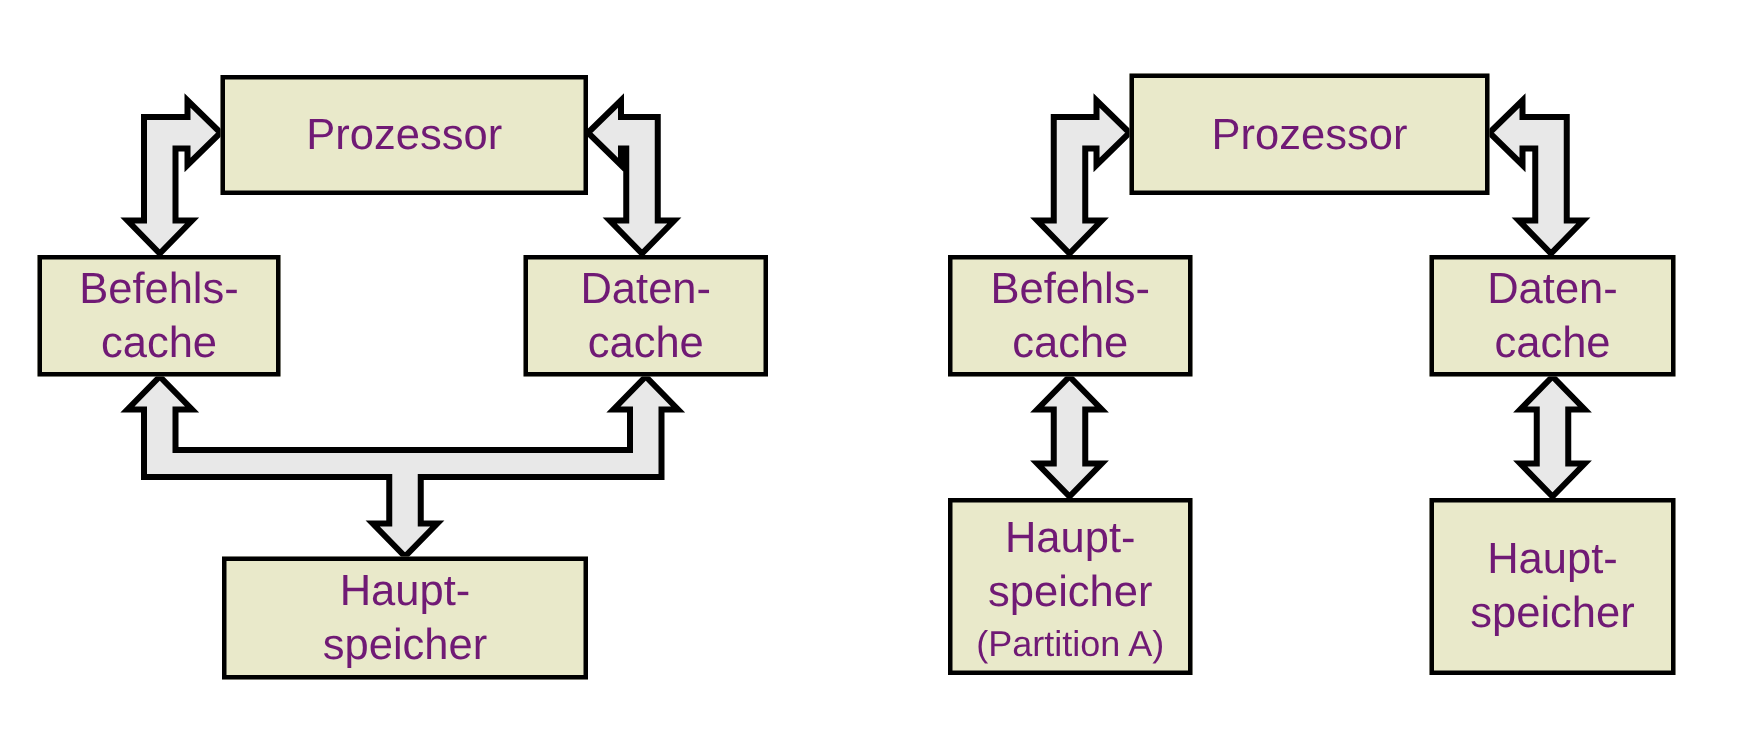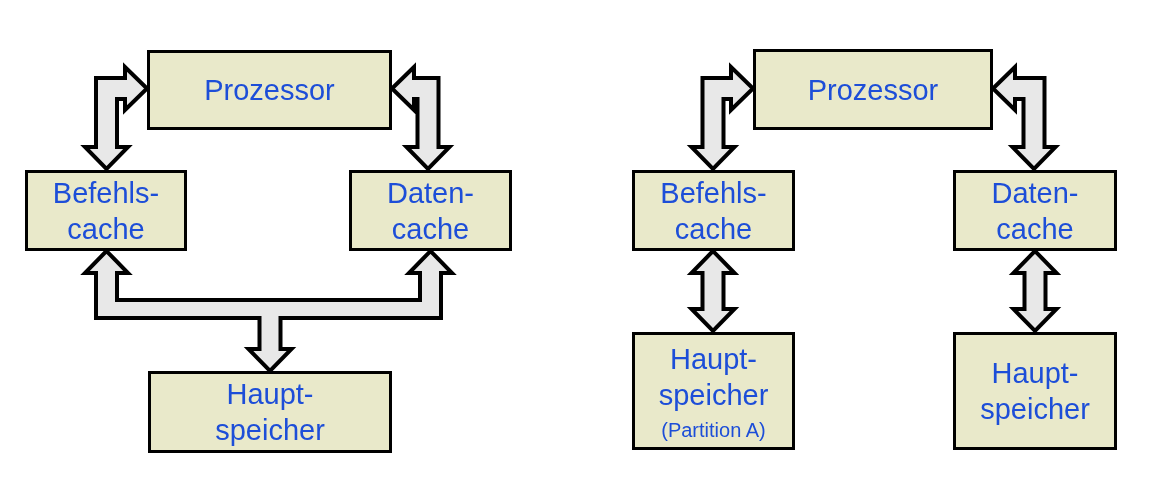--- a/index.html
+++ b/index.html
@@ -34,26 +34,26 @@
   }
   .box {
     position: absolute;
     background: var(--box-fill);
     border: 3px solid var(--box-border);
     display: flex;
     flex-direction: column;
     align-items: center;
     justify-content: center;
     text-align: center;
-    color: #1d4ed8;
+    color: #701a75;
     font-size: 29px;
     line-height: 36px;
   }
   .box .subtitle {
-    font-size: 20px;
+    font-size: 24px;
     line-height: 24px;
     margin-top: 5px;
   }
   .line { display: block; }
 </style>
 </head>
 <body>
 
 <div class="canvas">
 

